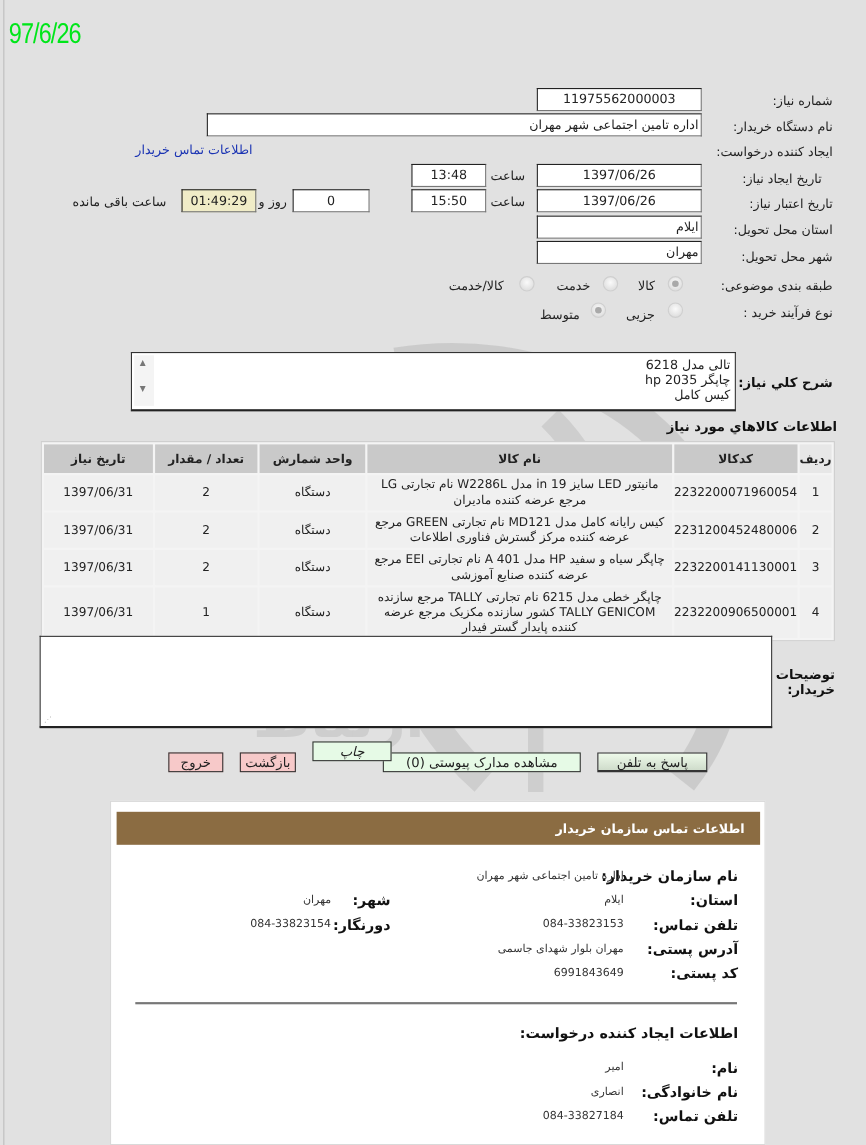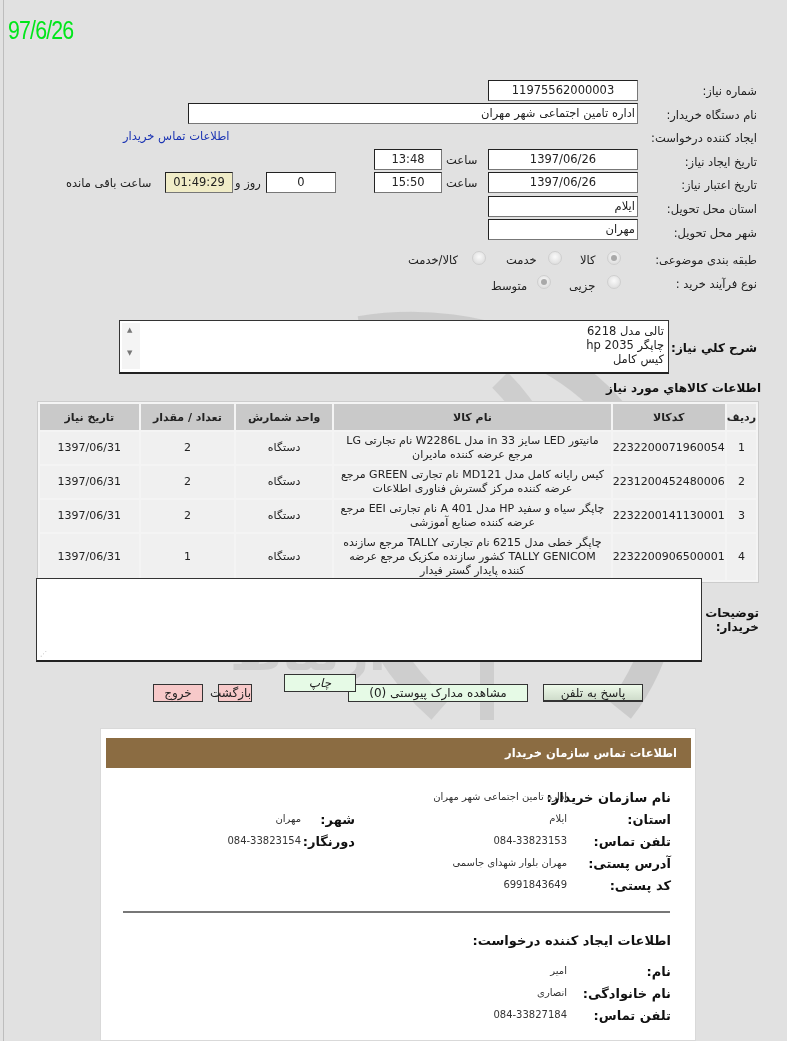--- a/index.html
+++ b/index.html
@@ -103,21 +103,21 @@
 
   <span class="lbl" style="right:30px;top:84px;">شماره نیاز:</span>
   <div class="box" style="left:488px;top:80px;width:150px;">11975562000003</div>
 
   <span class="lbl" style="right:30px;top:108px;">نام دستگاه خریدار:</span>
   <div class="box rtl" style="left:188px;top:103px;width:450px;">اداره تامین اجتماعی شهر مهران</div>
 
   <span class="lbl" style="right:30px;top:131px;">ایجاد کننده درخواست:</span>
   <span class="link" style="left:123px;top:129px;">اطلاعات تماس خریدار</span>
 
-  <span class="lbl" style="right:30px;top:155px;">تاریخ ایجاد نیاز:</span>
+  <span class="lbl" style="right:40px;top:155px;">تاریخ ایجاد نیاز:</span>
   <div class="box" style="left:488px;top:149px;width:150px;">1397/06/26</div>
   <span class="lbl" style="left:446px;top:153px;">ساعت</span>
   <div class="box" style="left:374px;top:149px;width:68px;">13:48</div>
 
   <span class="lbl" style="right:30px;top:178px;">تاریخ اعتبار نیاز:</span>
   <div class="box" style="left:488px;top:172px;width:150px;">1397/06/26</div>
   <span class="lbl" style="left:446px;top:176px;">ساعت</span>
   <div class="box" style="left:374px;top:172px;width:68px;">15:50</div>
   <div class="box" style="left:266px;top:172px;width:70px;">0</div>
   <span class="lbl" style="left:235px;top:176px;">روز و</span>
@@ -166,21 +166,21 @@
         <th style="width:285px;">نام کالا</th>
         <th style="width:98px;margin-top:32px;">واحد شمارش</th>
         <th style="width:96px;">تعداد / مقدار</th>
         <th style="width:100px;">تاریخ نیاز</th>
       </tr>
     </thead>
     <tbody>
       <tr>
         <td>1</td>
         <td>2232200071960054</td>
-        <td class="name">مانیتور LED سایز 33 in مدل W2286L نام تجارتی LG مرجع عرضه کننده مادیران</td>
+        <td class="name">مانیتور LED سایز 19 in مدل W2286L نام تجارتی LG مرجع عرضه کننده مادیران</td>
         <td>دستگاه</td>
         <td>2</td>
         <td>1397/06/31</td>
       </tr>
       <tr>
         <td>2</td>
         <td>2231200452480006</td>
         <td class="name">کیس رایانه کامل مدل MD121 نام تجارتی GREEN مرجع عرضه کننده مرکز گسترش فناوری اطلاعات</td>
         <td>دستگاه</td>
         <td>2</td>
@@ -209,21 +209,21 @@
     <span>توضیحات</span><br>
     <span>خریدار:</span>
   </span>
   <div class="textarea" style="left:36px;top:578px;width:666px;height:84px;">
     <span class="grip">⋰</span>
   </div>
 
   <div class="btn reply" style="left:543px;top:684px;width:100px;">پاسخ به تلفن</div>
   <div class="btn green" style="left:348px;top:684px;width:180px;">مشاهده مدارک پیوستی (0)</div>
   <div class="btn green" style="left:284px;top:674px;width:72px;font-style:italic;">چاپ</div>
-  <div class="btn red" style="left:218px;top:684px;width:34px;">بازگشت</div>
+  <div class="btn red" style="left:218px;top:684px;width:51px;">بازگشت</div>
   <div class="btn red" style="left:153px;top:684px;width:50px;">خروج</div>
 
   <div class="card">
     <div class="card-head">
       <span class="t">اطلاعات تماس سازمان خریدار</span>
     </div>
 
     <span class="c-lbl" style="right:24px;top:61px;">نام سازمان خریدار:</span>
     <span class="c-val" style="right:128px;top:62px;">اداره تامین اجتماعی شهر مهران</span>
 

